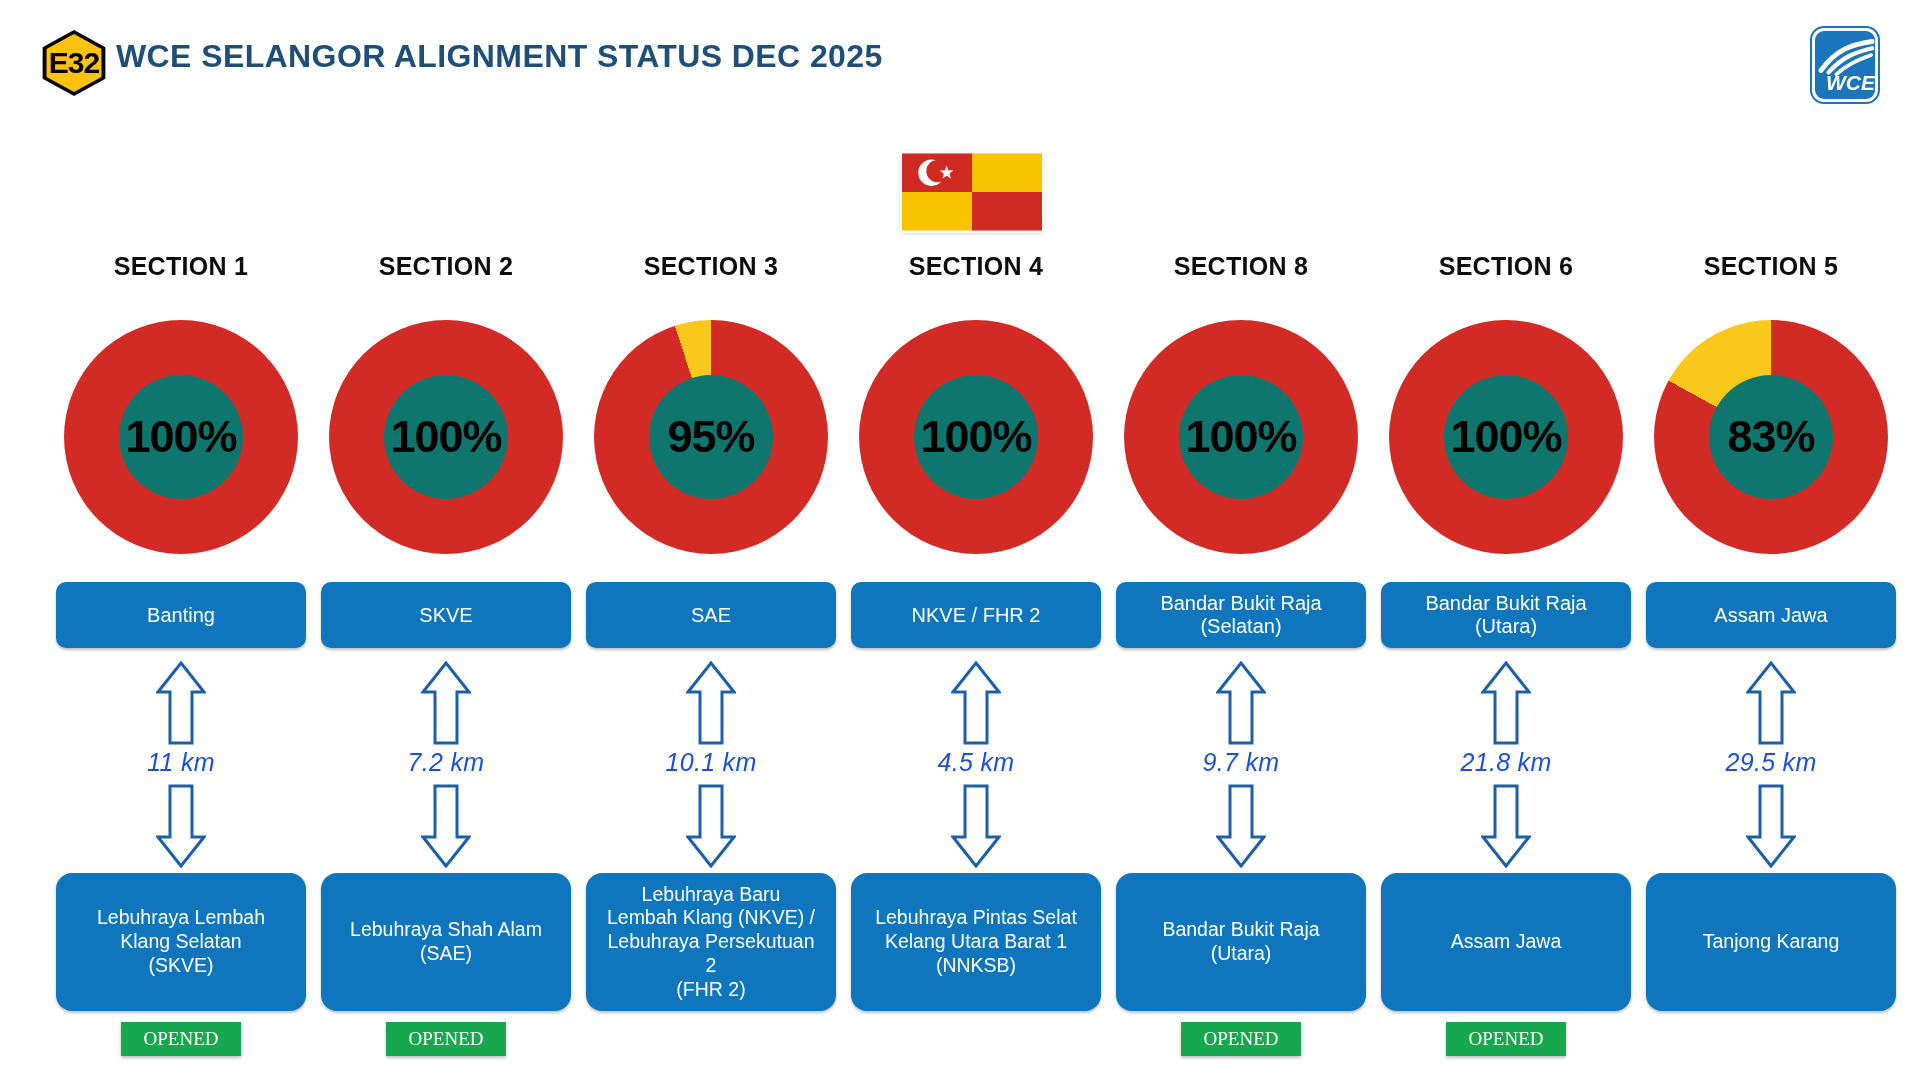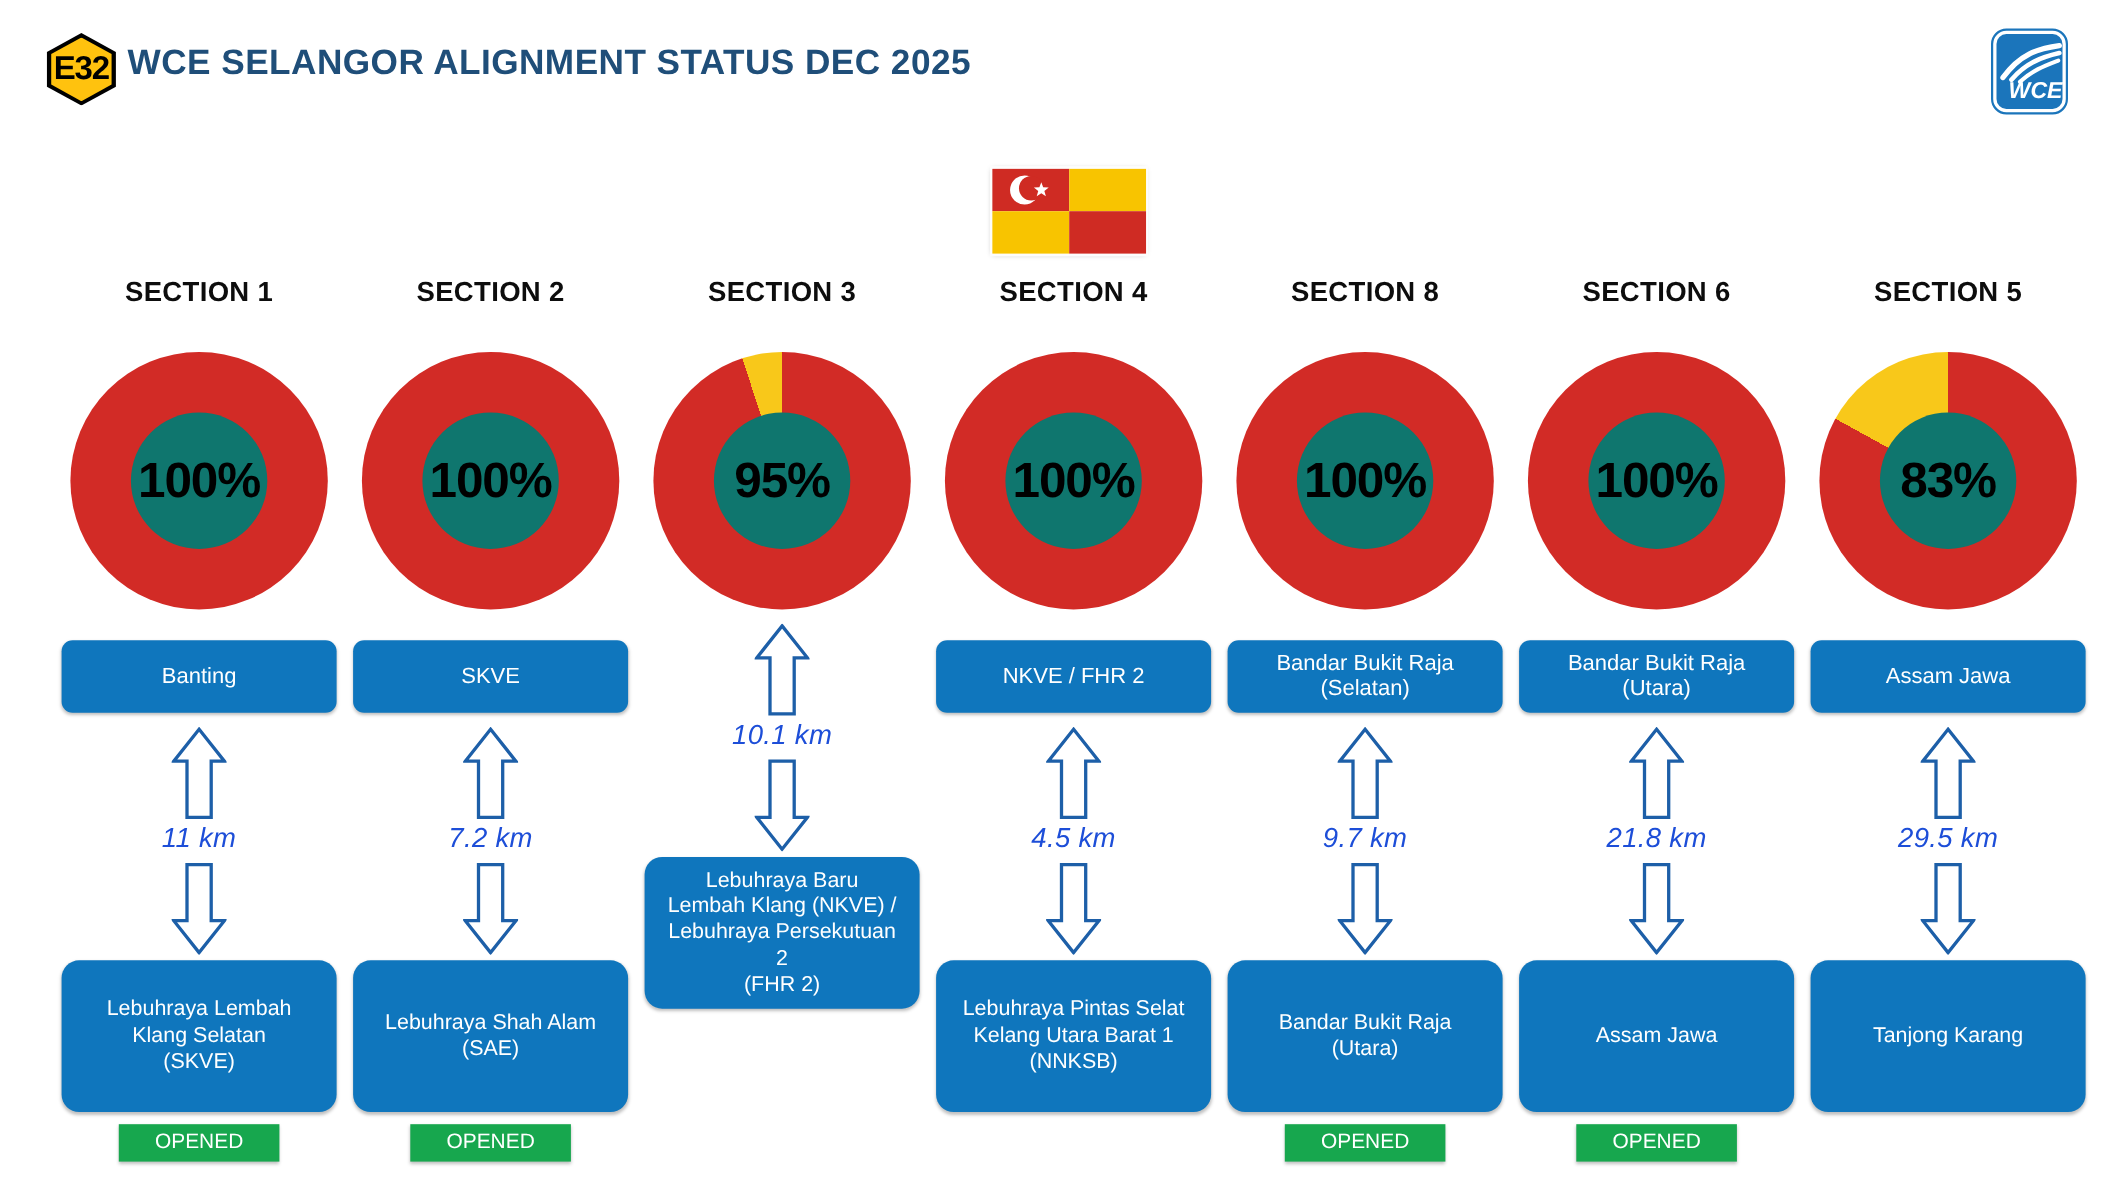--- a/index.html
+++ b/index.html
@@ -58,23 +58,23 @@
 
   .arrow { display:flex; justify-content:center; height:84px; }
   .arrow.up { margin-top:13px; }
   .arrow.down { margin-top:5px; }
   .arrow polygon { fill:#fff; stroke:var(--arrow-blue); stroke-width:3; }
 
   .km { text-align:center; font-weight:normal; font-style:italic; font-size:25px;
     height:34px; line-height:34px; color:#1d4ed8; letter-spacing:.3px; }
 
   .badge-slot { height:36px; margin-top:11px; display:flex; justify-content:center; }
-  .opened { width:146px; height:34px; background:var(--opened-green); color:#fff;
+  .opened { width:120px; height:34px; background:var(--opened-green); color:#fff;
     font-size:19px; display:flex; align-items:center; justify-content:center;
-    box-shadow:0 2px 3px rgba(0,0,0,.25); }
+    box-shadow:0 2px 3px rgba(0,0,0,.25);font-family:Liberation Serif, serif; }
 </style>
 </head>
 <body style="--donut-red: #d22b26; --donut-yellow: #f8c81a; --box-blue: #0f76bd; --arrow-blue: #1d5fa8; --title-navy: #1f4e79; --opened-green: #17a74e; --badge-yellow: #ffc20e; --logo-blue: #1b75bb; --flag-red: #cf2b23; --flag-yellow: #f8c400;">
 
 <div class="route-badge">
   <div class="hex-outer">
     <div class="hex-inner">
       <span>E32</span>
     </div>
   </div>
@@ -157,20 +157,21 @@
     </div>
   </div>
 
   <div class="col">
     <div class="sec-title">SECTION 3</div>
     <div class="donut" style="background: conic-gradient(rgb(210, 43, 38) 0deg, rgb(210, 43, 38) 95%, rgb(248, 200, 26) 95%, rgb(248, 200, 26) 100%);">
       <div class="hole">
         <span class="pct">95%</span>
       </div>
     </div>
+    <div class="bluebox topbox">SAE</div>
     <div class="arrow up">
       <svg width="50" height="84" viewBox="0 0 50 84">
         <polygon points="25,2 48,31 36,31 36,82 14,82 14,31 2,31"></polygon>
       </svg>
     </div>
     <div class="km">10.1 km</div>
     <div class="arrow down">
       <svg width="50" height="84" viewBox="0 0 50 84">
         <polygon points="25,82 2,53 14,53 14,2 36,2 36,53 48,53"></polygon>
       </svg>

